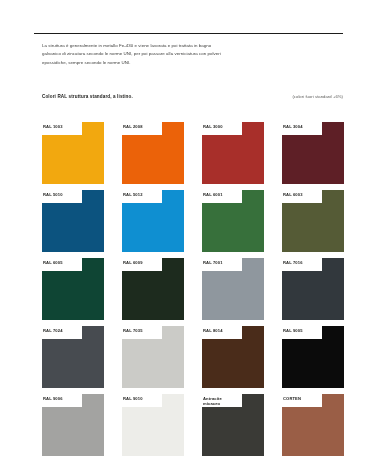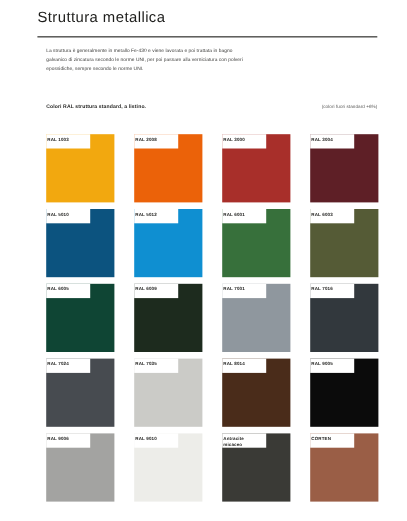--- a/index.html
+++ b/index.html
@@ -111,21 +111,20 @@
     color: #1d1d1b;
     letter-spacing: 0.12px;
     white-space: pre-line;
   }
 </style>
 </head>
 <body>
 
 <div class="page">
 
-  <div class="page-title">Struttura metallica</div>
 
   <div class="title-rule"></div>
 
   <p class="intro">La struttura è generalmente in metallo Fe-430 e viene lavorata e poi trattata in bagno galvanico di zincatura secondo le norme UNI, per poi passare alla verniciatura con polveri epossidiche, sempre secondo le norme UNI.</p>
 
   <div class="subhead">Colori RAL struttura standard, a listino.</div>
 
   <div class="note">(colori fuori standard +6%)</div>
 
   <div class="swatch-grid">

